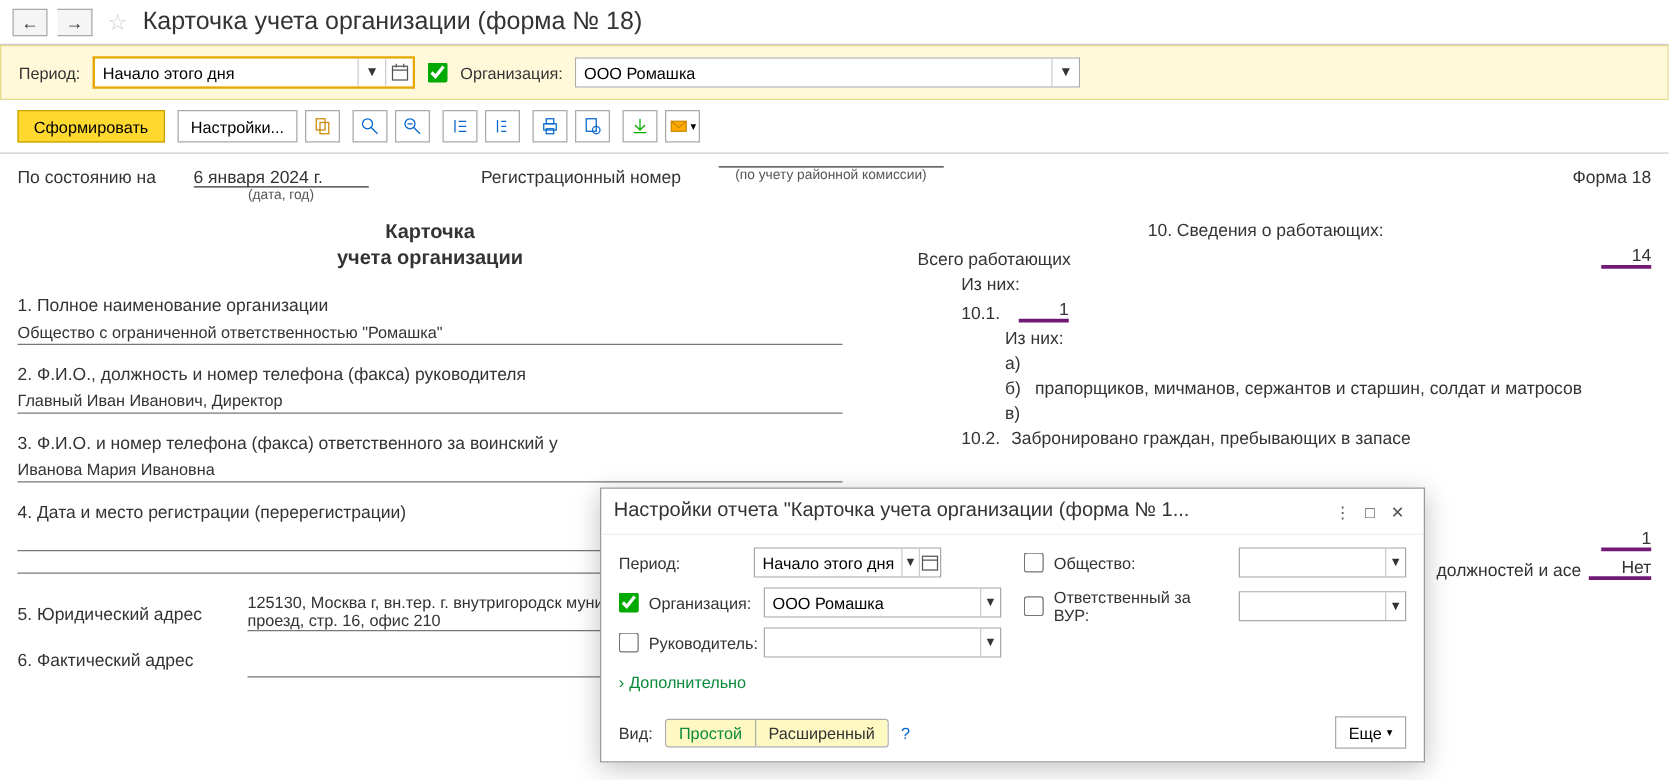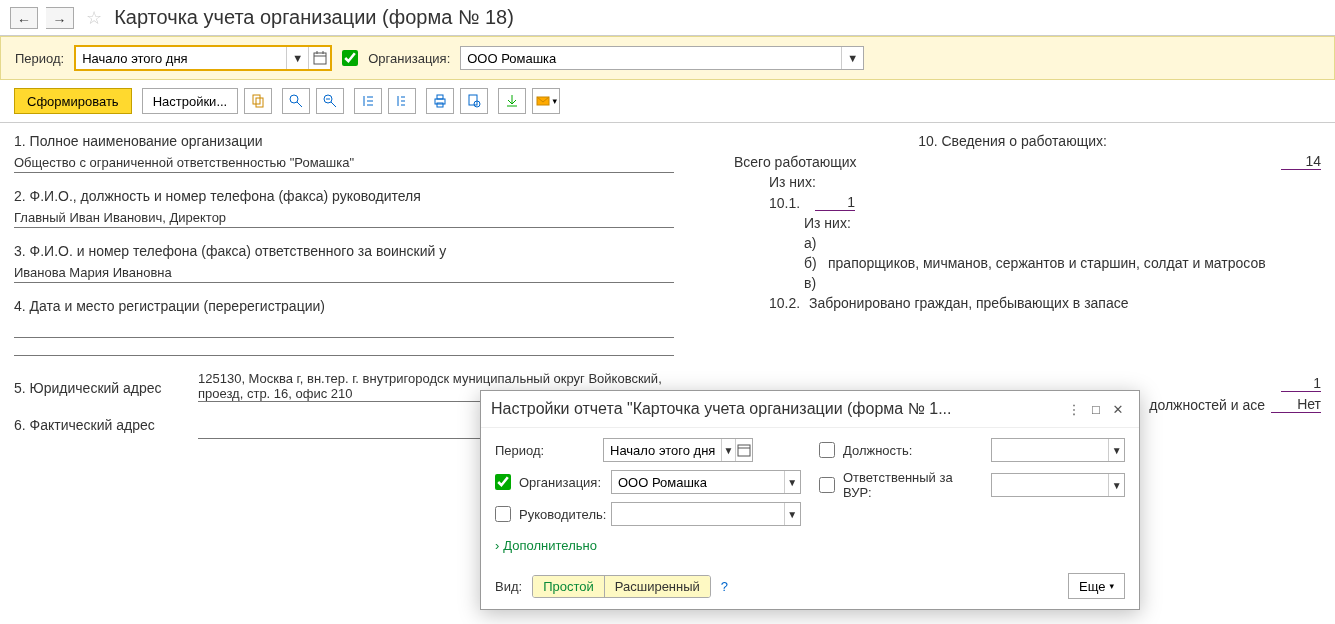--- a/index.html
+++ b/index.html
@@ -41,21 +41,21 @@
 .two-col { display: flex; gap: 30px; }
 .col-left { width: 660px; }
 .col-right { flex: 1; }
 
 .card-title { text-align: center; font-weight: bold; font-size: 16px; line-height: 1.3; margin-bottom: 18px; }
 
 .field-row { margin-bottom: 6px; font-size: 14px; }
 .field-value { border-bottom: 1px solid #777; display: block; min-height: 18px; }
 .r-line { display: flex; font-size: 14px; margin-bottom: 4px; align-items: flex-end; }
 .r-lbl { flex: 1; }
-.r-num { width: 40px; text-align: right; border-bottom: 1px solid #701a75; margin-left: 6px; }
+.r-num { width: 40px; text-align: right; border-bottom: 3px solid #701a75; margin-left: 6px; }
 .r-sub { padding-left: 30px; }
 .r-sub2 { padding-left: 65px; }
 .r-sub3 { padding-left: 100px; }
 .r-letter { width: 24px; display: inline-block; }
 
 
 .dialog { position: absolute; left: 480px; top: 390px; width: 660px; background: #fff; border: 1px solid #999; box-shadow: 0 4px 20px rgba(0,0,0,.25); font-size: 13px; }
 .dlg-titlebar { display: flex; align-items: center; padding: 8px 10px; border-bottom: 1px solid #eee; }
 .dlg-title { font-size: 16px; flex: 1; }
 .dlg-btn { width: 22px; height: 20px; display: flex; align-items: center; justify-content: center; cursor: pointer; font-size: 13px; color: #555; }
@@ -182,23 +182,40 @@
         <svg class="ico" viewBox="0 0 16 16">
           <rect x="2" y="4" width="12" height="8" fill="#fa0" stroke="#c80"></rect>
           <path d="M2 4 L8 9 L14 4" fill="none" stroke="#c80"></path>
         </svg>
         <span style="font-size:9px;margin-left:1px">▾</span>
       </button>
   </div>
 </div>
 
 <div class="report">
+  <div class="report-header">
+    <span class="rh-label">По состоянию на</span>
+    <div class="rh-block">
+      <span class="rh-val">6 января 2024 г.</span>
+      <span class="rh-note">(дата, год)</span>
+    </div>
+    <span class="rh-label" style="margin-left:60px">Регистрационный номер</span>
+    <div class="rh-block">
+      <span class="rh-val" style="min-width:180px"></span>
+      <span class="rh-note">(по учету районной комиссии)</span>
+    </div>
+    <span class="rh-right">Форма 18</span>
+  </div>
 
   <div class="two-col">
     <div class="col-left">
+      <div class="card-title">
+        <div>Карточка</div>
+        <div>учета организации</div>
+      </div>
       <div class="field-row">1. Полное наименование организации</div>
       <span class="field-value">Общество с ограниченной ответственностью "Ромашка"</span>
       <br>
       <div class="field-row">2. Ф.И.О., должность и номер телефона (факса) руководителя</div>
       <span class="field-value">Главный Иван Иванович, Директор</span>
       <br>
       <div class="field-row">3. Ф.И.О. и номер телефона (факса) ответственного за воинский у</div>
       <span class="field-value">Иванова Мария Ивановна</span>
       <br>
       <div class="field-row">4. Дата и место регистрации (перерегистрации)</div>
@@ -301,21 +318,21 @@
           <span class="dlg-lbl" style="width:84px">Руководитель:</span>
           <div class="dlg-field">
               <input style="">
               <div class="field-btn">▼</div>
             </div>
         </div>
       </div>
       <div class="dlg-col">
         <div class="dlg-row">
           <input type="checkbox" class="chk" style="">
-          <span style="width:140px">Должность:</span>
+          <span style="width:140px">Общество:</span>
           <div class="dlg-field">
               <input style="">
               <div class="field-btn">▼</div>
             </div>
         </div>
         <div class="dlg-row">
           <input type="checkbox" class="chk" style="">
           <span style="width:140px">Ответственный за ВУР:</span>
           <div class="dlg-field">
               <input style="">

